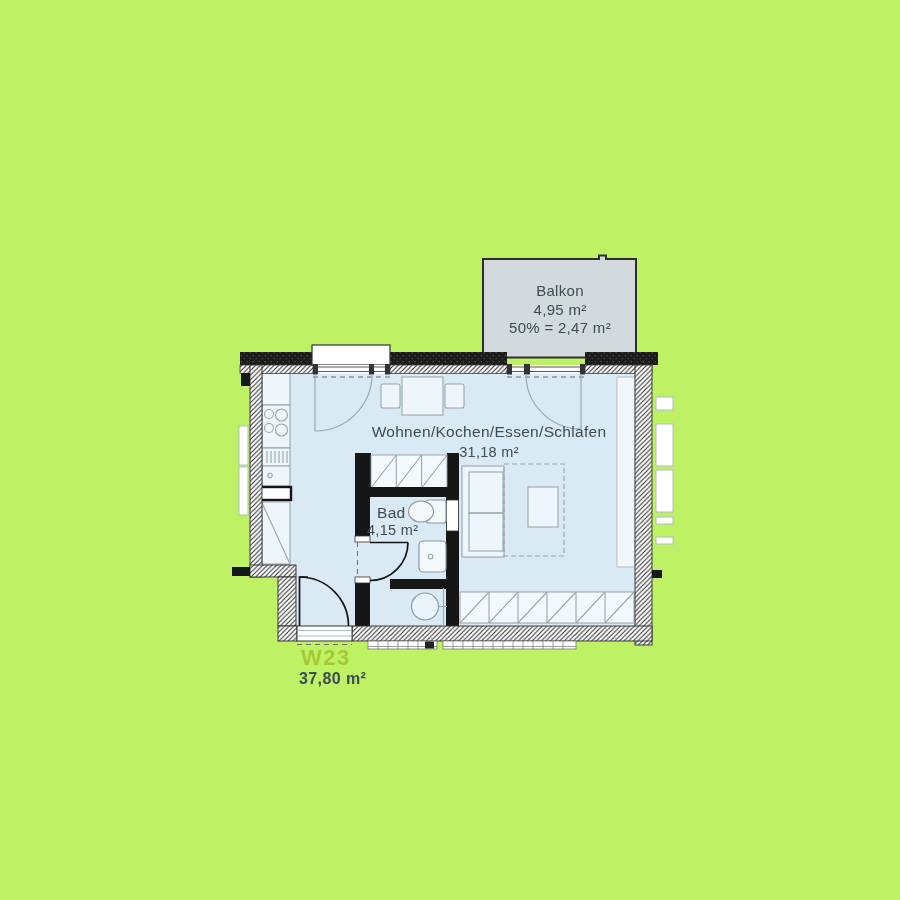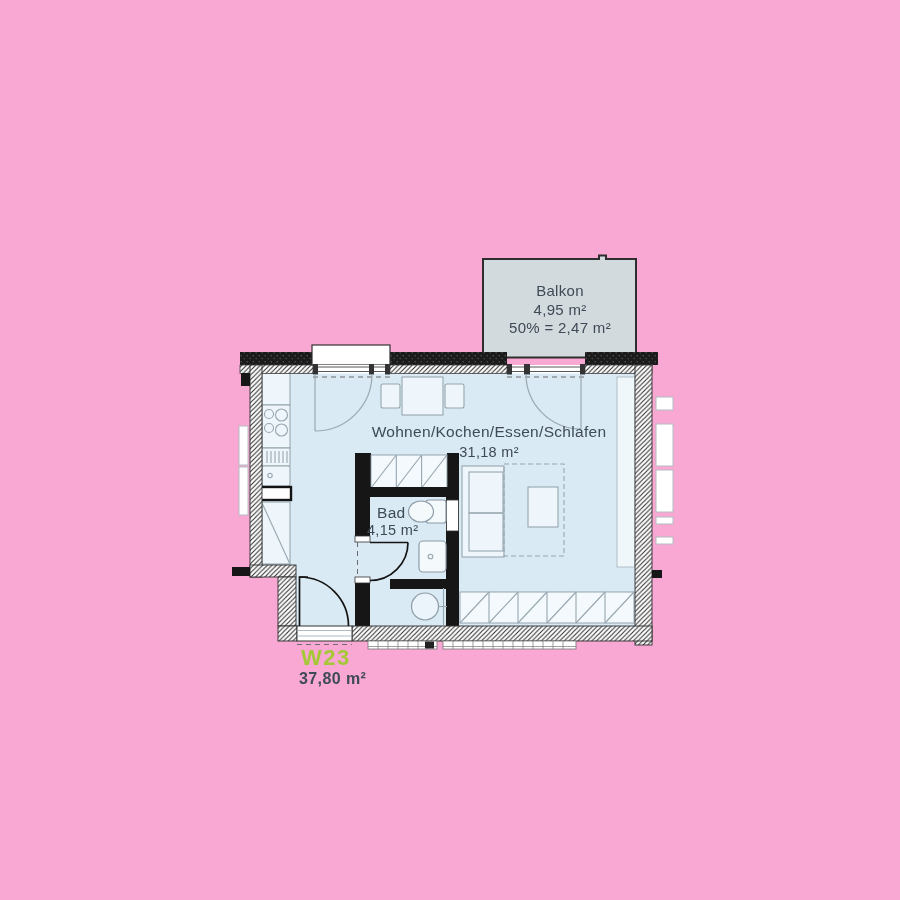--- a/index.html
+++ b/index.html
@@ -1,16 +1,16 @@
 <!DOCTYPE html>
 <html style="--accent-green: #a5c836; --room-fill: #d9eaf4; --balcony-fill: #d3dadd; --label-text: #3e4a57; --wall-black: #161616;"><head>
 <meta charset="utf-8">
 <style>
   html,body{margin:0;padding:0;background:#ffffff;}
-  .stage{position:relative;width:900px;height:900px;background:#f9a8d4;overflow:hidden;
+  .stage{position:relative;width:900px;height:900px;background:#bef264;overflow:hidden;
          font-family:"Liberation Sans",sans-serif;}
   svg text{font-family:"Liberation Sans",sans-serif;}
   .lbl{fill:var(--label-text);letter-spacing:.3px;}
   .lbl-room{font-size:15.5px;}
   .lbl-area{font-size:14.5px;}
   .lbl-balcony{font-size:15px;}
   .unit-id{fill:var(--accent-green);font-size:22px;font-weight:bold;letter-spacing:1.5px;}
   .unit-area{fill:var(--label-text);font-size:16px;font-weight:600;letter-spacing:.4px;}
   .room-fill{fill:var(--room-fill);}
   .balcony-fill{fill:var(--balcony-fill);stroke:#2e2e2e;stroke-width:2;}

